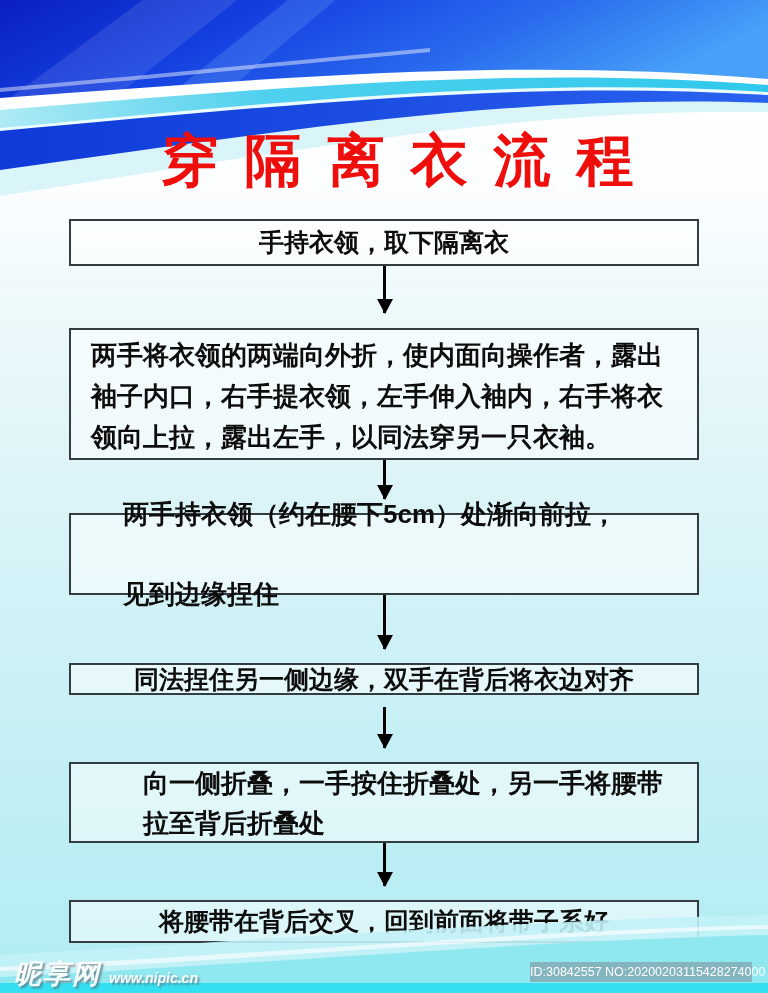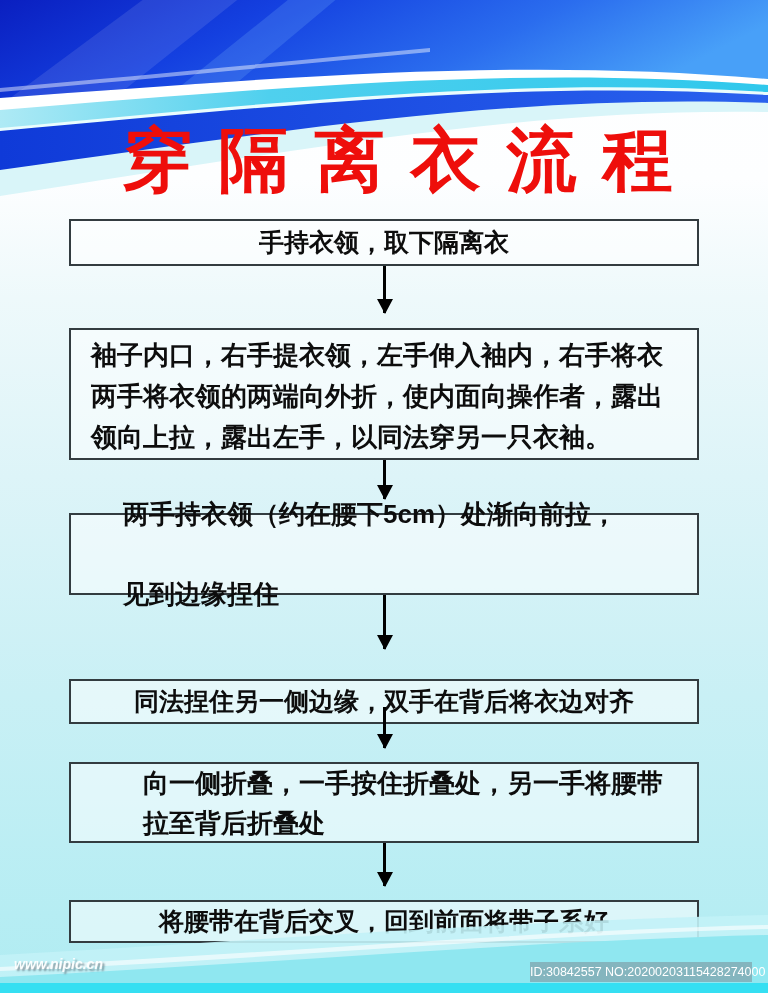--- a/index.html
+++ b/index.html
@@ -11,41 +11,41 @@
     background:linear-gradient(180deg,#ffffff 0%,#fdfeff 18%,#eef9fb 30%,#ddf4f8 48%,#c9f0f5 70%,#b6edf3 92%,#b0ecf2 100%);
   }
   svg{display:block;}
   .header-swoosh{position:absolute;top:0;left:0;}
   .footer-wave{position:absolute;bottom:0;left:0;}
   .title{
     position:absolute;top:126px;left:0;right:0;
     text-align:center;
     font-family:"Liberation Serif","DejaVu Serif",serif;
     font-weight:bold;
-    font-size:70px;line-height:70px;
+    font-size:57px;line-height:70px;
     letter-spacing:26px;padding-left:26px;
     color:#ee0e0b;
     margin-left:27px;
   }
   .box{
     position:absolute;left:69px;width:630px;
     box-sizing:border-box;
     border:2px solid #333c40;
     background:rgba(255,255,255,0.52);
     color:#0d0d0d;
     font-weight:600;
     font-size:26px;
   }
   .box .line{white-space:nowrap;}
   .box.center{display:flex;align-items:center;justify-content:center;}
   .box.vcenter{display:flex;flex-direction:column;justify-content:center;}
   .b1{top:219px;height:47px;font-size:25px;}
   .b2{top:328px;height:132px;padding:5px 14px 0 20px;line-height:41px;}
   .b3{top:513px;height:82px;padding-left:52px;line-height:40px;gap:40px;}
-  .b4{top:663px;height:45px;font-size:25px;margin-top:16px;}
+  .b4{top:663px;height:32px;font-size:25px;}
   .b5{top:762px;height:81px;padding-left:72px;line-height:40px;}
   .b6{top:900px;height:43px;font-size:25px;}
   .arrow{
     position:absolute;left:383px;width:3px;background:#000;
   }
   .arrow::after{
     content:"";position:absolute;bottom:-1px;left:50%;
     transform:translateX(-50%);
     width:0;height:0;
     border-left:8px solid transparent;
@@ -115,22 +115,22 @@
 
   <div class="title">穿隔离衣流程</div>
 
   <div class="box b1 center">
     <div class="line">手持衣领，取下隔离衣</div>
   </div>
 
   <div class="arrow a1"></div>
 
   <div class="box b2">
+    <div class="line">两手将衣领的两端向外折，使内面向操作者，露出</div>
     <div class="line">袖子内口，右手提衣领，左手伸入袖内，右手将衣</div>
-    <div class="line">两手将衣领的两端向外折，使内面向操作者，露出</div>
     <div class="line">领向上拉，露出左手，以同法穿另一只衣袖。</div>
   </div>
 
   <div class="arrow a2"></div>
 
   <div class="box b3 vcenter">
     <div class="line">两手持衣领（约在腰下5cm）处渐向前拉，</div>
     <div class="line">见到边缘捏住</div>
   </div>
 
@@ -154,17 +154,18 @@
   </div>
 
   <svg class="footer-wave" width="768" height="80" viewBox="0 0 768 80">
     <path d="M0,42 C220,30 500,8 768,2 L768,80 L0,80 Z" fill="#c2f2f7" opacity="0.9"></path>
     <path d="M0,54 C250,42 520,18 768,12 L768,16 C520,22 250,48 0,58 Z" fill="#ffffff" opacity="0.6"></path>
     <path d="M0,64 C250,52 520,28 768,22 L768,80 L0,80 Z" fill="#8fe7f0"></path>
     <rect x="0" y="70" width="768" height="10" fill="#35dff2"></rect>
   </svg>
 
   <div class="watermark">
+    <span class="site-name">昵享网</span>
     <span class="site-url">www.nipic.cn</span>
   </div>
   <div class="id-bar">ID:30842557 NO:20200203115428274000</div>
 
 </div>
 
 </body></html>

